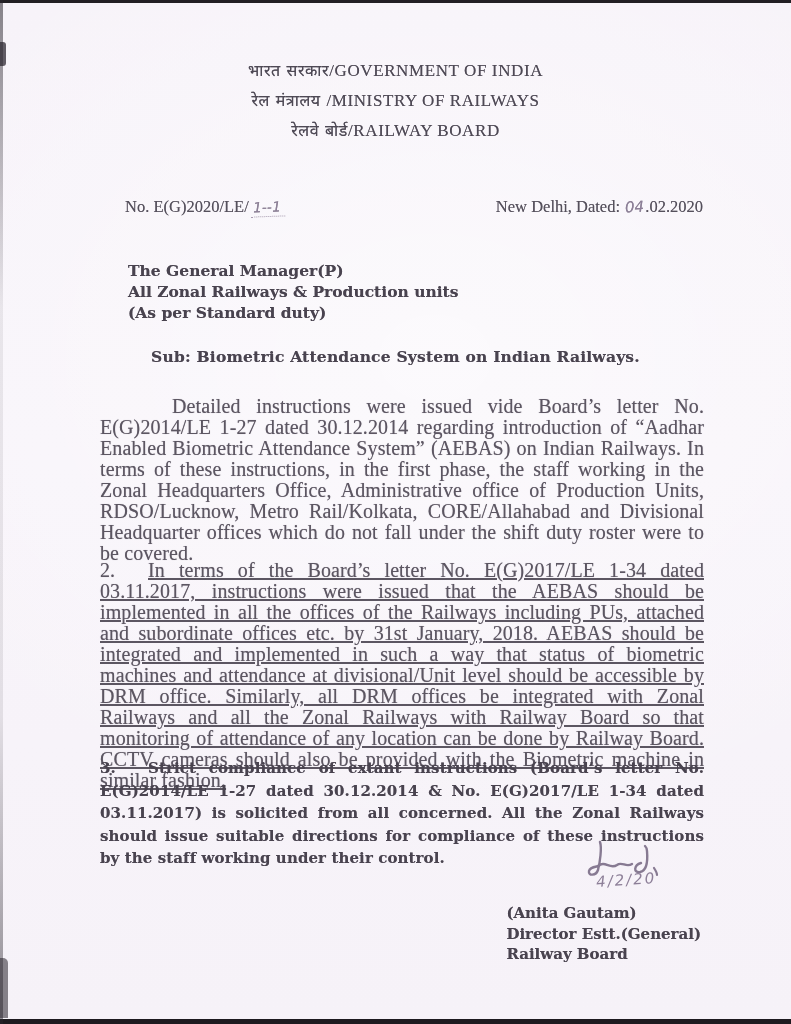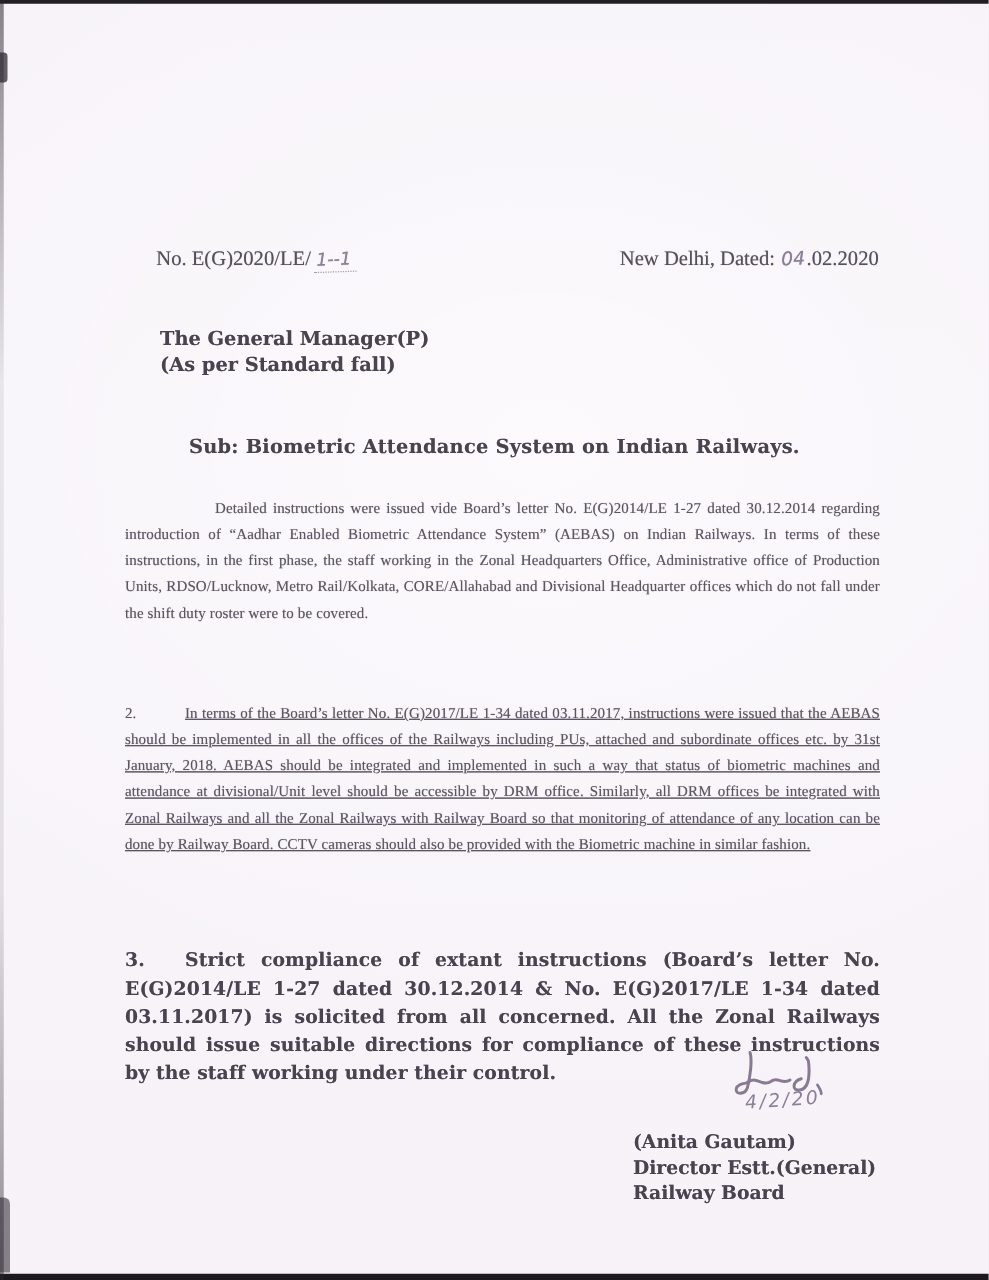--- a/index.html
+++ b/index.html
@@ -43,21 +43,21 @@
   
   .slab { font-family:"DejaVu Serif", serif; font-weight:700; color:#49434f;
           text-shadow:0 0 .5px rgba(73,67,79,.55);margin-top:13px; }
 
   .addressee { position:absolute; left:128px; top:247px; font-size:15.5px; line-height:21px; }
 
   .subject { position:absolute; left:0; top:334px; width:791px; text-align:center;
              font-size:15.5px; letter-spacing:.2px; }
 
   
-  .para { position:absolute; left:100px; width:604px; font-size:12px; line-height:21px;
+  .para { position:absolute; left:100px; width:604px; font-size:20px; line-height:21px;
           text-align:justify; color:#5c5662; text-shadow:0 0 .7px rgba(92,86,98,.55);
           letter-spacing:.1px; }
   .para-1 { top:396px; text-indent:72px; }
   .para-2 { top:560px;text-decoration:underline; }
   .para-3 { top:757px; font-family:"DejaVu Serif", serif; font-weight:700; color:#49434f;
             font-size:15px; line-height:22.5px; text-shadow:0 0 .5px rgba(73,67,79,.5); }
   .para-num { display:inline-block; width:48px; text-indent:0; }
 
   
   .sig-scribble { position:absolute; left:578px; top:836px; }
@@ -69,32 +69,38 @@
 <body>
 
 <div class="page">
 
   <div class="edge-top"></div>
   <div class="edge-bottom"></div>
   <div class="edge-left"></div>
   <div class="smudge-a"></div>
   <div class="smudge-b"></div>
 
+  <div class="hdr">
+    <div class="hdr-line"><span class="hindi">भारत सरकार</span><span>/GOVERNMENT OF INDIA</span></div>
+    <div class="hdr-line"><span class="hindi">रेल मंत्रालय </span><span>/MINISTRY OF RAILWAYS</span></div>
+    <div class="hdr-line"><span class="hindi">रेलवे बोर्ड</span><span>/RAILWAY BOARD</span></div>
+  </div>
 
   <div class="refline">
     <span class="ref-right">
       <span>New Delhi, Dated:</span>
       <span class="hand date-hand">04</span><span>.02.2020</span>
     </span>
     <span>No. E(G)2020/LE/</span><span class="hand ref-hand">1--1</span>
   </div>
 
   <div class="addressee slab">
     <div>The General Manager(P)</div>
-    <div>(As per Standard fall)</div>
+    <div>All Zonal Railways &amp; Production units</div>
+    <div>(As per Standard duty)</div>
   </div>
 
   <div class="subject slab">Sub: Biometric Attendance System on Indian Railways.</div>
 
   <div class="para para-1">Detailed instructions were issued vide Board’s letter No. E(G)2014/LE 1-27 dated 30.12.2014 regarding introduction of “Aadhar Enabled Biometric Attendance System” (AEBAS) on Indian Railways. In terms of these instructions, in the first phase, the staff working in the Zonal Headquarters Office, Administrative office of Production Units, RDSO/Lucknow, Metro Rail/Kolkata, CORE/Allahabad and Divisional Headquarter offices which do not fall under the shift duty roster were to be covered.</div>
 
   <div class="para para-2">
     <span class="para-num">2.</span><span>In terms of the Board’s letter No. E(G)2017/LE 1-34 dated 03.11.2017, instructions were issued that the AEBAS should be implemented in all the offices of the Railways including PUs, attached and subordinate offices etc. by 31st January, 2018. AEBAS should be integrated and implemented in such a way that status of biometric machines and attendance at divisional/Unit level should be accessible by DRM office. Similarly, all DRM offices be integrated with Zonal Railways and all the Zonal Railways with Railway Board so that monitoring of attendance of any location can be done by Railway Board. CCTV cameras should also be provided with the Biometric machine in similar fashion.</span>
   </div>
 

